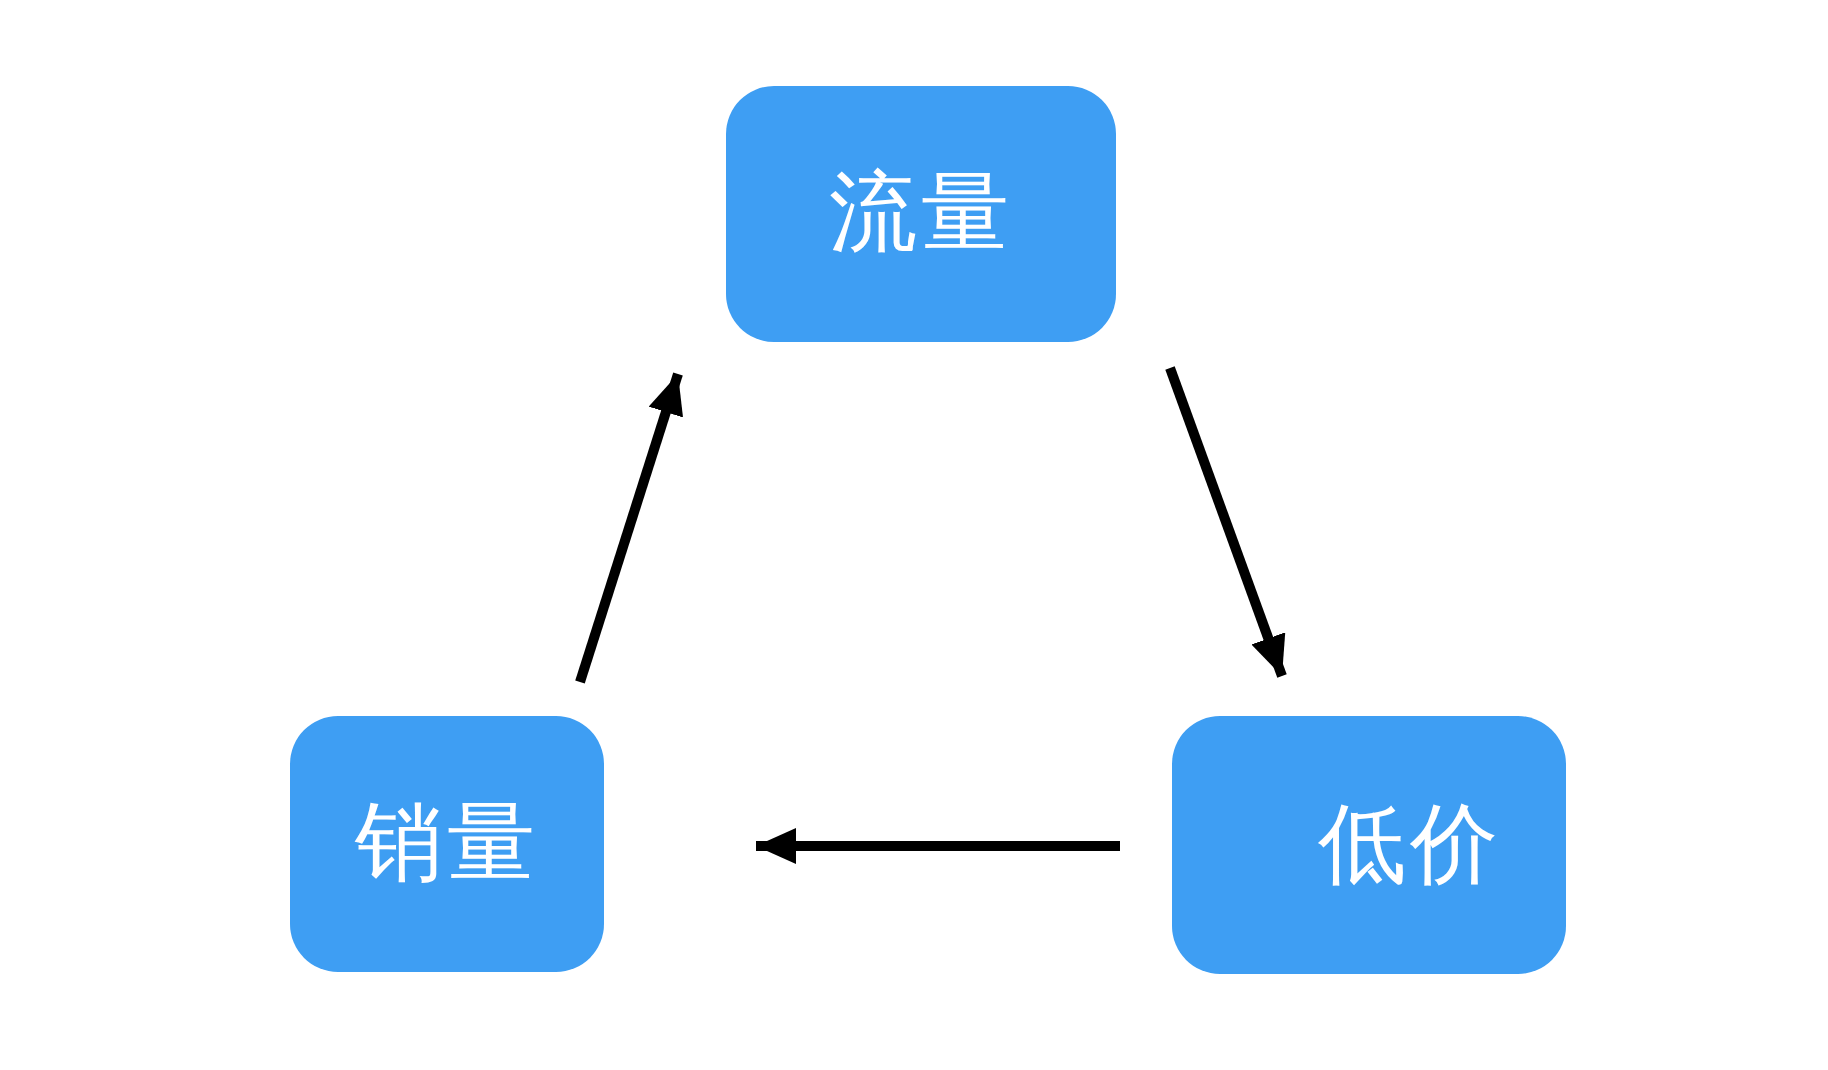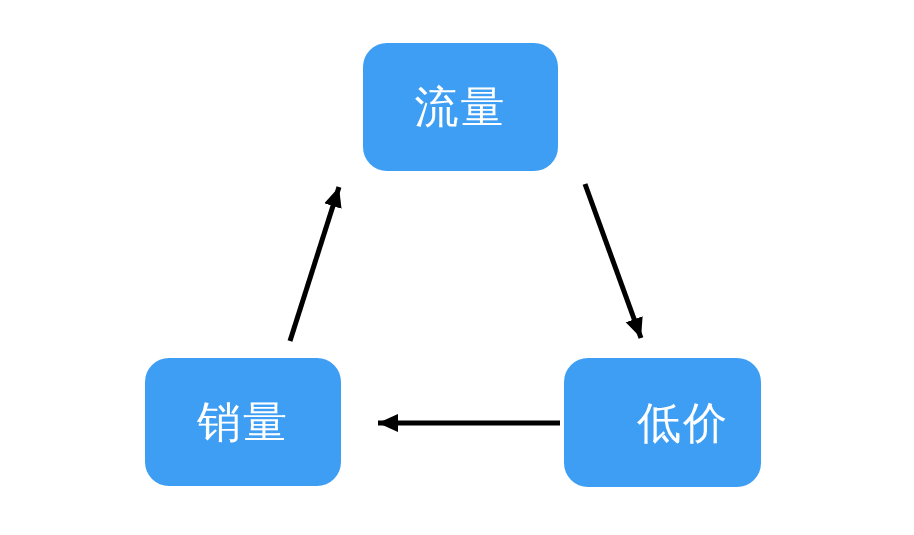--- a/index.html
+++ b/index.html
@@ -33,22 +33,22 @@
   }
   .node-label {
     color: #ffffff;
     font-size: 44px;
     font-weight: normal;
     letter-spacing: 2px;
     line-height: 1;
     user-select: none;
   }
   .node-traffic   { left: 363px; top: 43px;  width: 195px; height: 128px; }
-  .node-sales     { left: 145px; top: 358px; width: 196px; height: 128px; }
-  .node-low-price { left: 564px; top: 358px; width: 197px; height: 129px; padding-left: 41px; }
+  .node-sales     { left: 145px; top: 358px; width: 157px; height: 128px; }
+  .node-low-price { left: 586px; top: 358px; width: 197px; height: 129px; padding-left: 41px; }
 </style>
 </head>
 <body>
 
 <div class="canvas">
 
   <svg class="arrow-layer" viewBox="0 0 914 535" xmlns="http://www.w3.org/2000/svg">
     <defs>
       <marker id="arrowhead" markerUnits="userSpaceOnUse" markerWidth="22" markerHeight="20" refX="20" refY="9" orient="auto">
         <path d="M0,0 L20,9 L0,18 Z" fill="#000000"></path>

